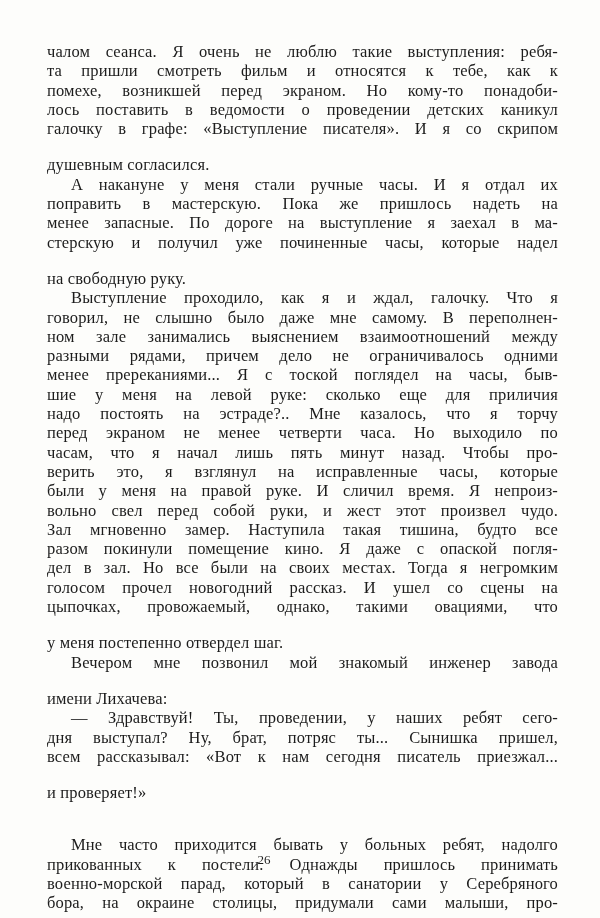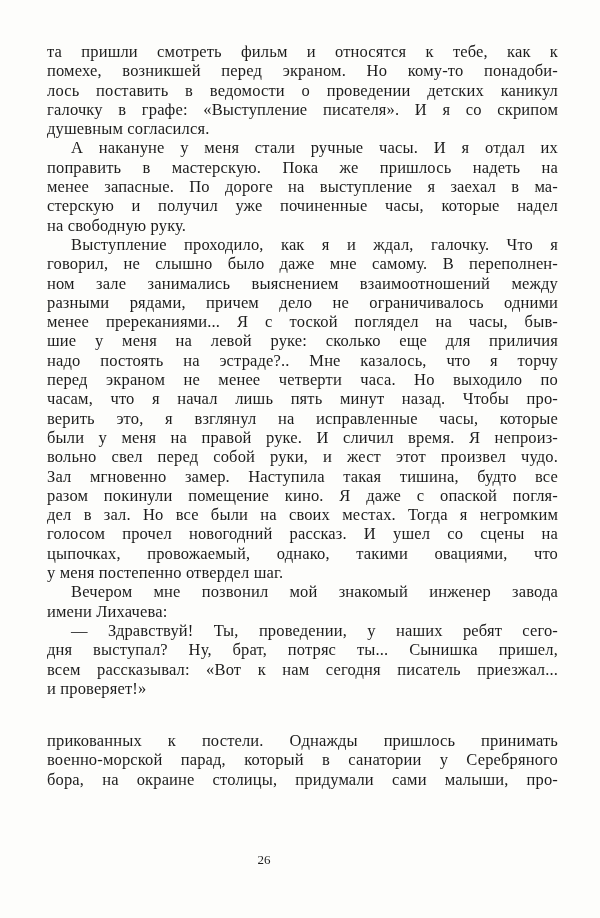--- a/index.html
+++ b/index.html
@@ -40,38 +40,40 @@
     text-align: justify;
     text-align-last: justify;
     white-space: normal;
     overflow: visible;
   }
   .line.indent {
     padding-left: 24px;
   }
   .line.last {
     text-align-last: left;
+    margin-top: 17px;
   }
   .page-number {
     position: absolute;
     top: 850px;
     left: 0;
     width: 528px;
     text-align: center;
     color: var(--ink, #1c1c1c);
     font-size: 13px;
     line-height: 20px;
   }
 </style>
 </head>
 <body style="--ink: #1c1c1c; --paper: #fdfdfb;">
 
 <div class="book-page">
   <div class="text-block">
       <div class="paragraph">
+        <div class="line">чалом сеанса. Я очень не люблю такие выступления: ребя-</div>
         <div class="line">та пришли смотреть фильм и относятся к тебе, как к</div>
         <div class="line">помехе, возникшей перед экраном. Но кому-то понадоби-</div>
         <div class="line">лось поставить в ведомости о проведении детских каникул</div>
         <div class="line">галочку в графе: «Выступление писателя». И я со скрипом</div>
         <div class="line last">душевным согласился.</div>
       </div>
       <div class="paragraph">
         <div class="line indent">А накануне у меня стали ручные часы. И я отдал их</div>
         <div class="line">поправить в мастерскую. Пока же пришлось надеть на</div>
         <div class="line">менее запасные. По дороге на выступление я заехал в ма-</div>
@@ -102,19 +104,20 @@
         <div class="line indent">Вечером мне позвонил мой знакомый инженер завода</div>
         <div class="line last">имени Лихачева:</div>
       </div>
       <div class="paragraph">
         <div class="line indent">— Здравствуй! Ты, проведении, у наших ребят сего-</div>
         <div class="line">дня выступал? Ну, брат, потряс ты... Сынишка пришел,</div>
         <div class="line">всем рассказывал: «Вот к нам сегодня писатель приезжал...</div>
         <div class="line last">и проверяет!»</div>
       </div>
       <div class="paragraph gap-before">
+        <div class="line indent">Мне часто приходится бывать у больных ребят, надолго</div>
         <div class="line">прикованных к постели. Однажды пришлось принимать</div>
         <div class="line">военно-морской парад, который в санатории у Серебряного</div>
         <div class="line">бора, на окраине столицы, придумали сами малыши, про-</div>
       </div>
     </div>
   <div class="page-number">26</div>
 </div>
 
 </body></html>

